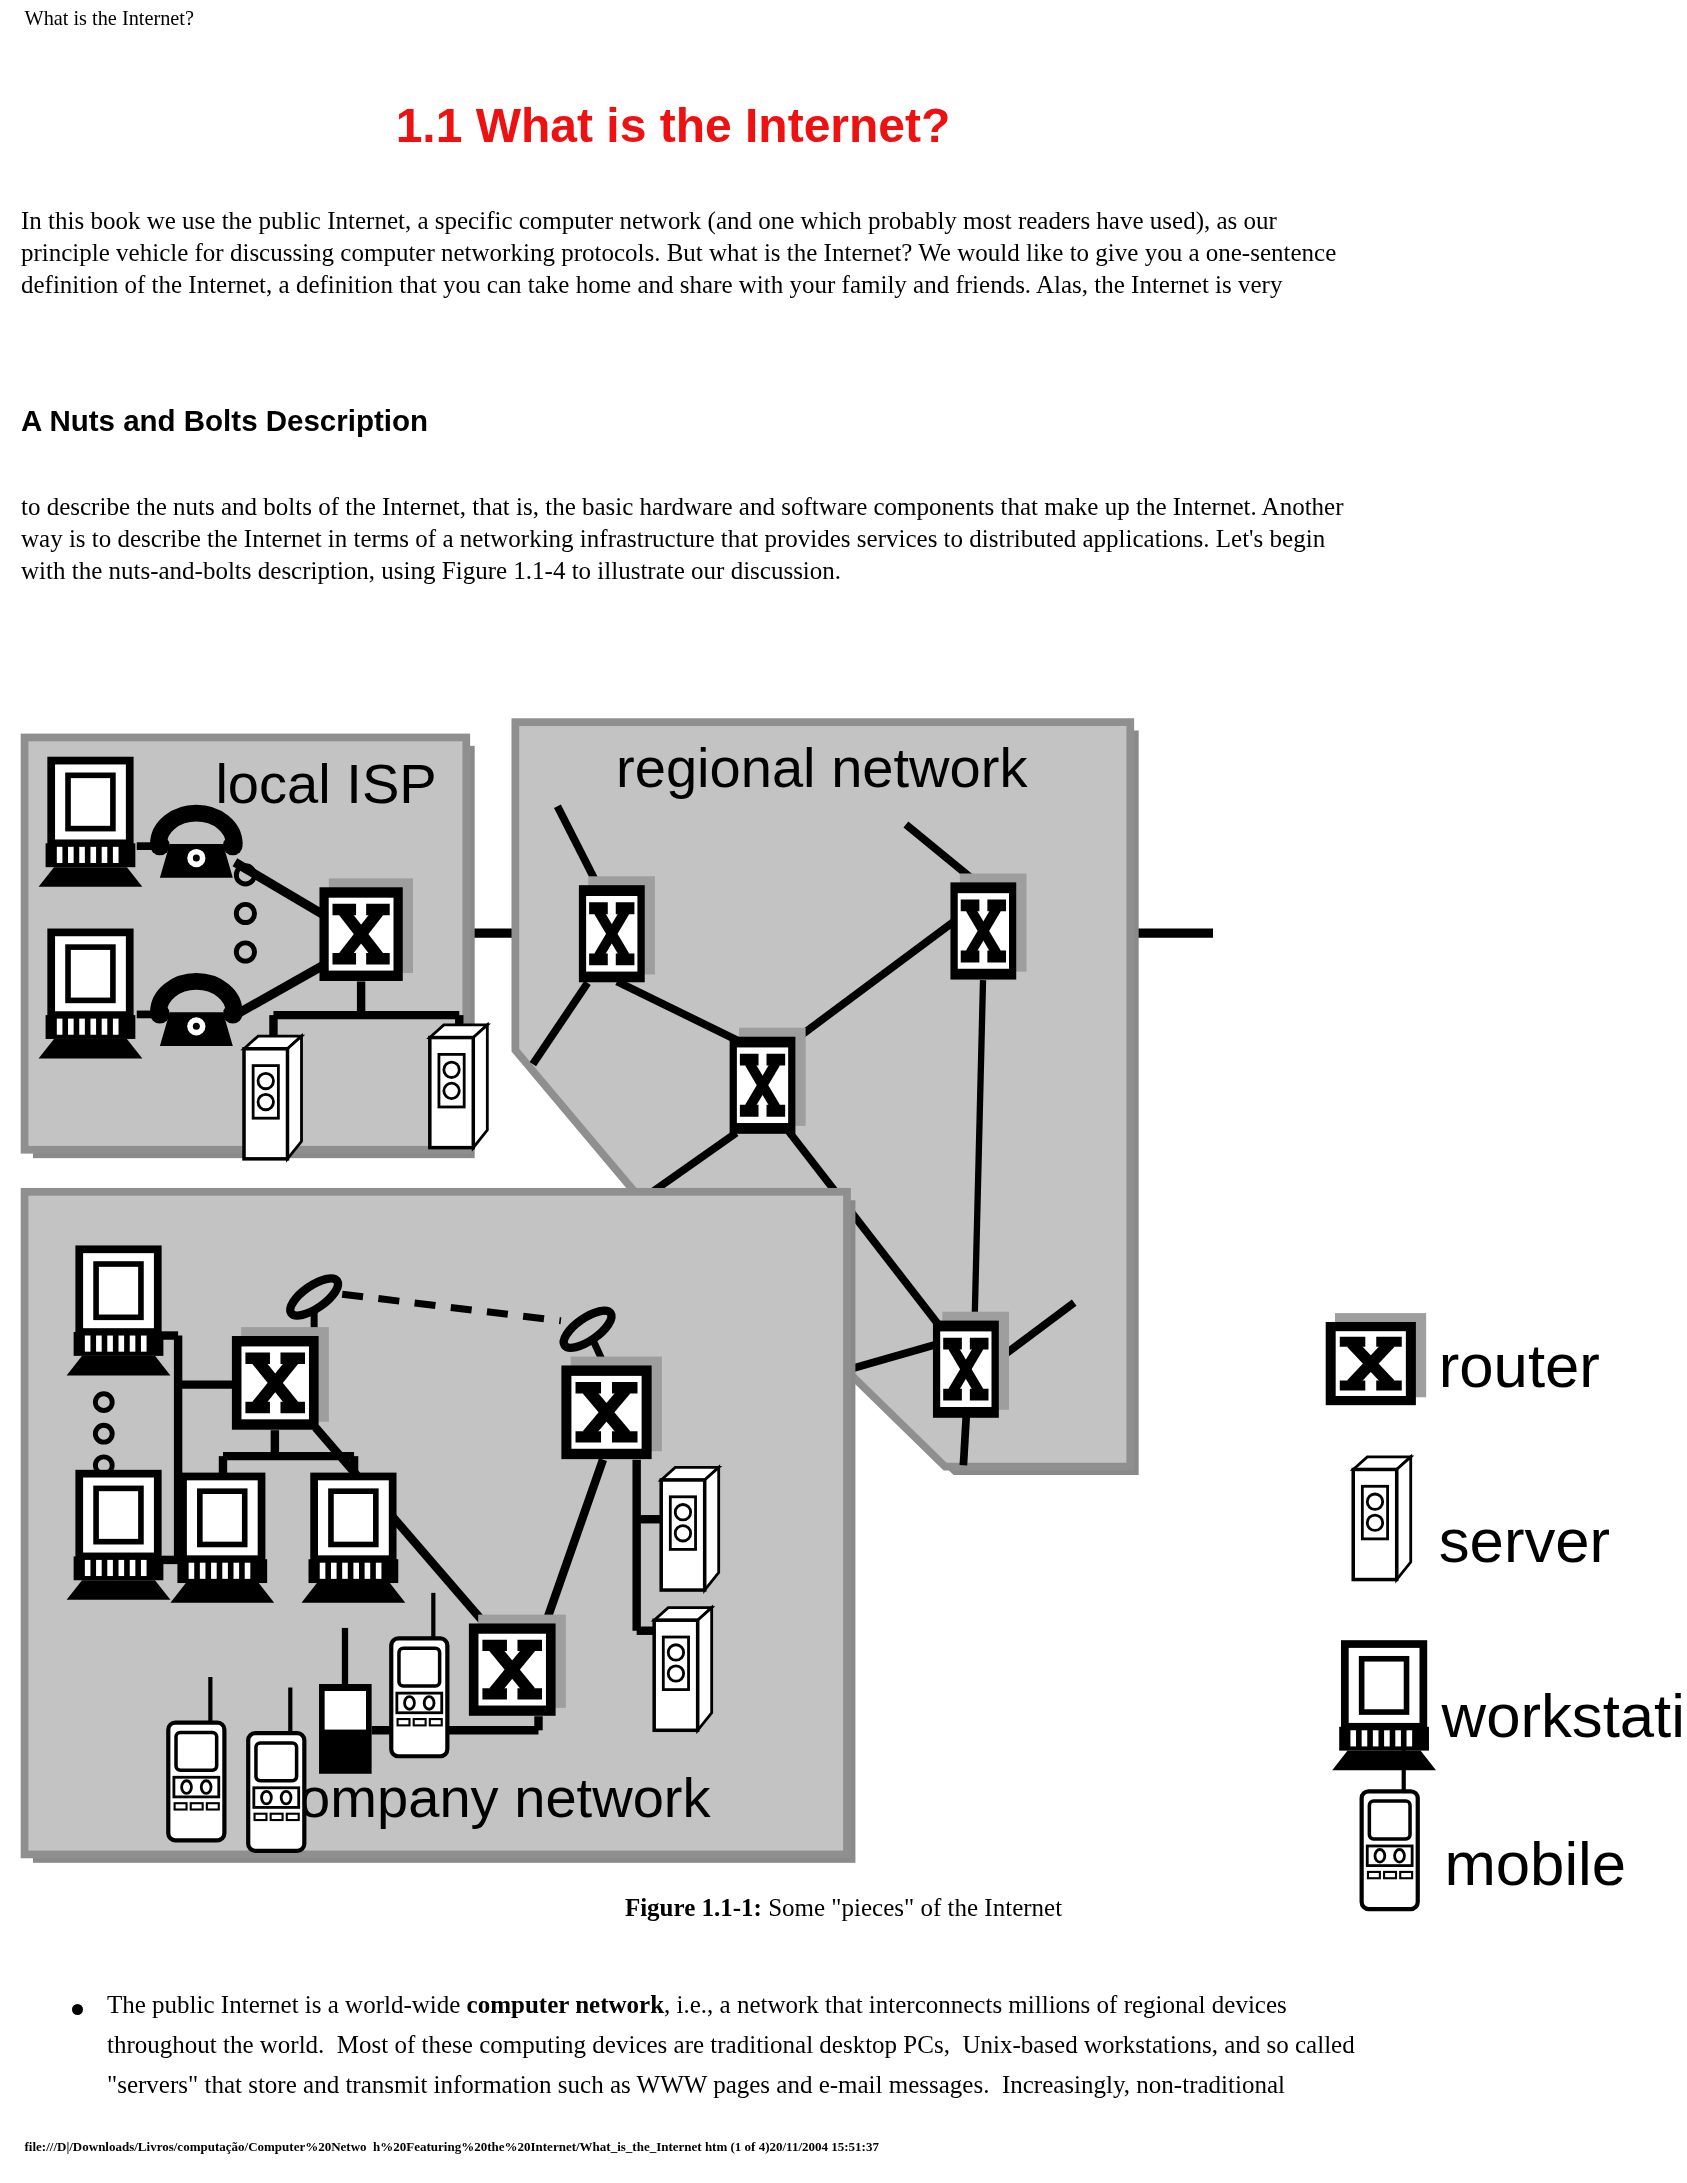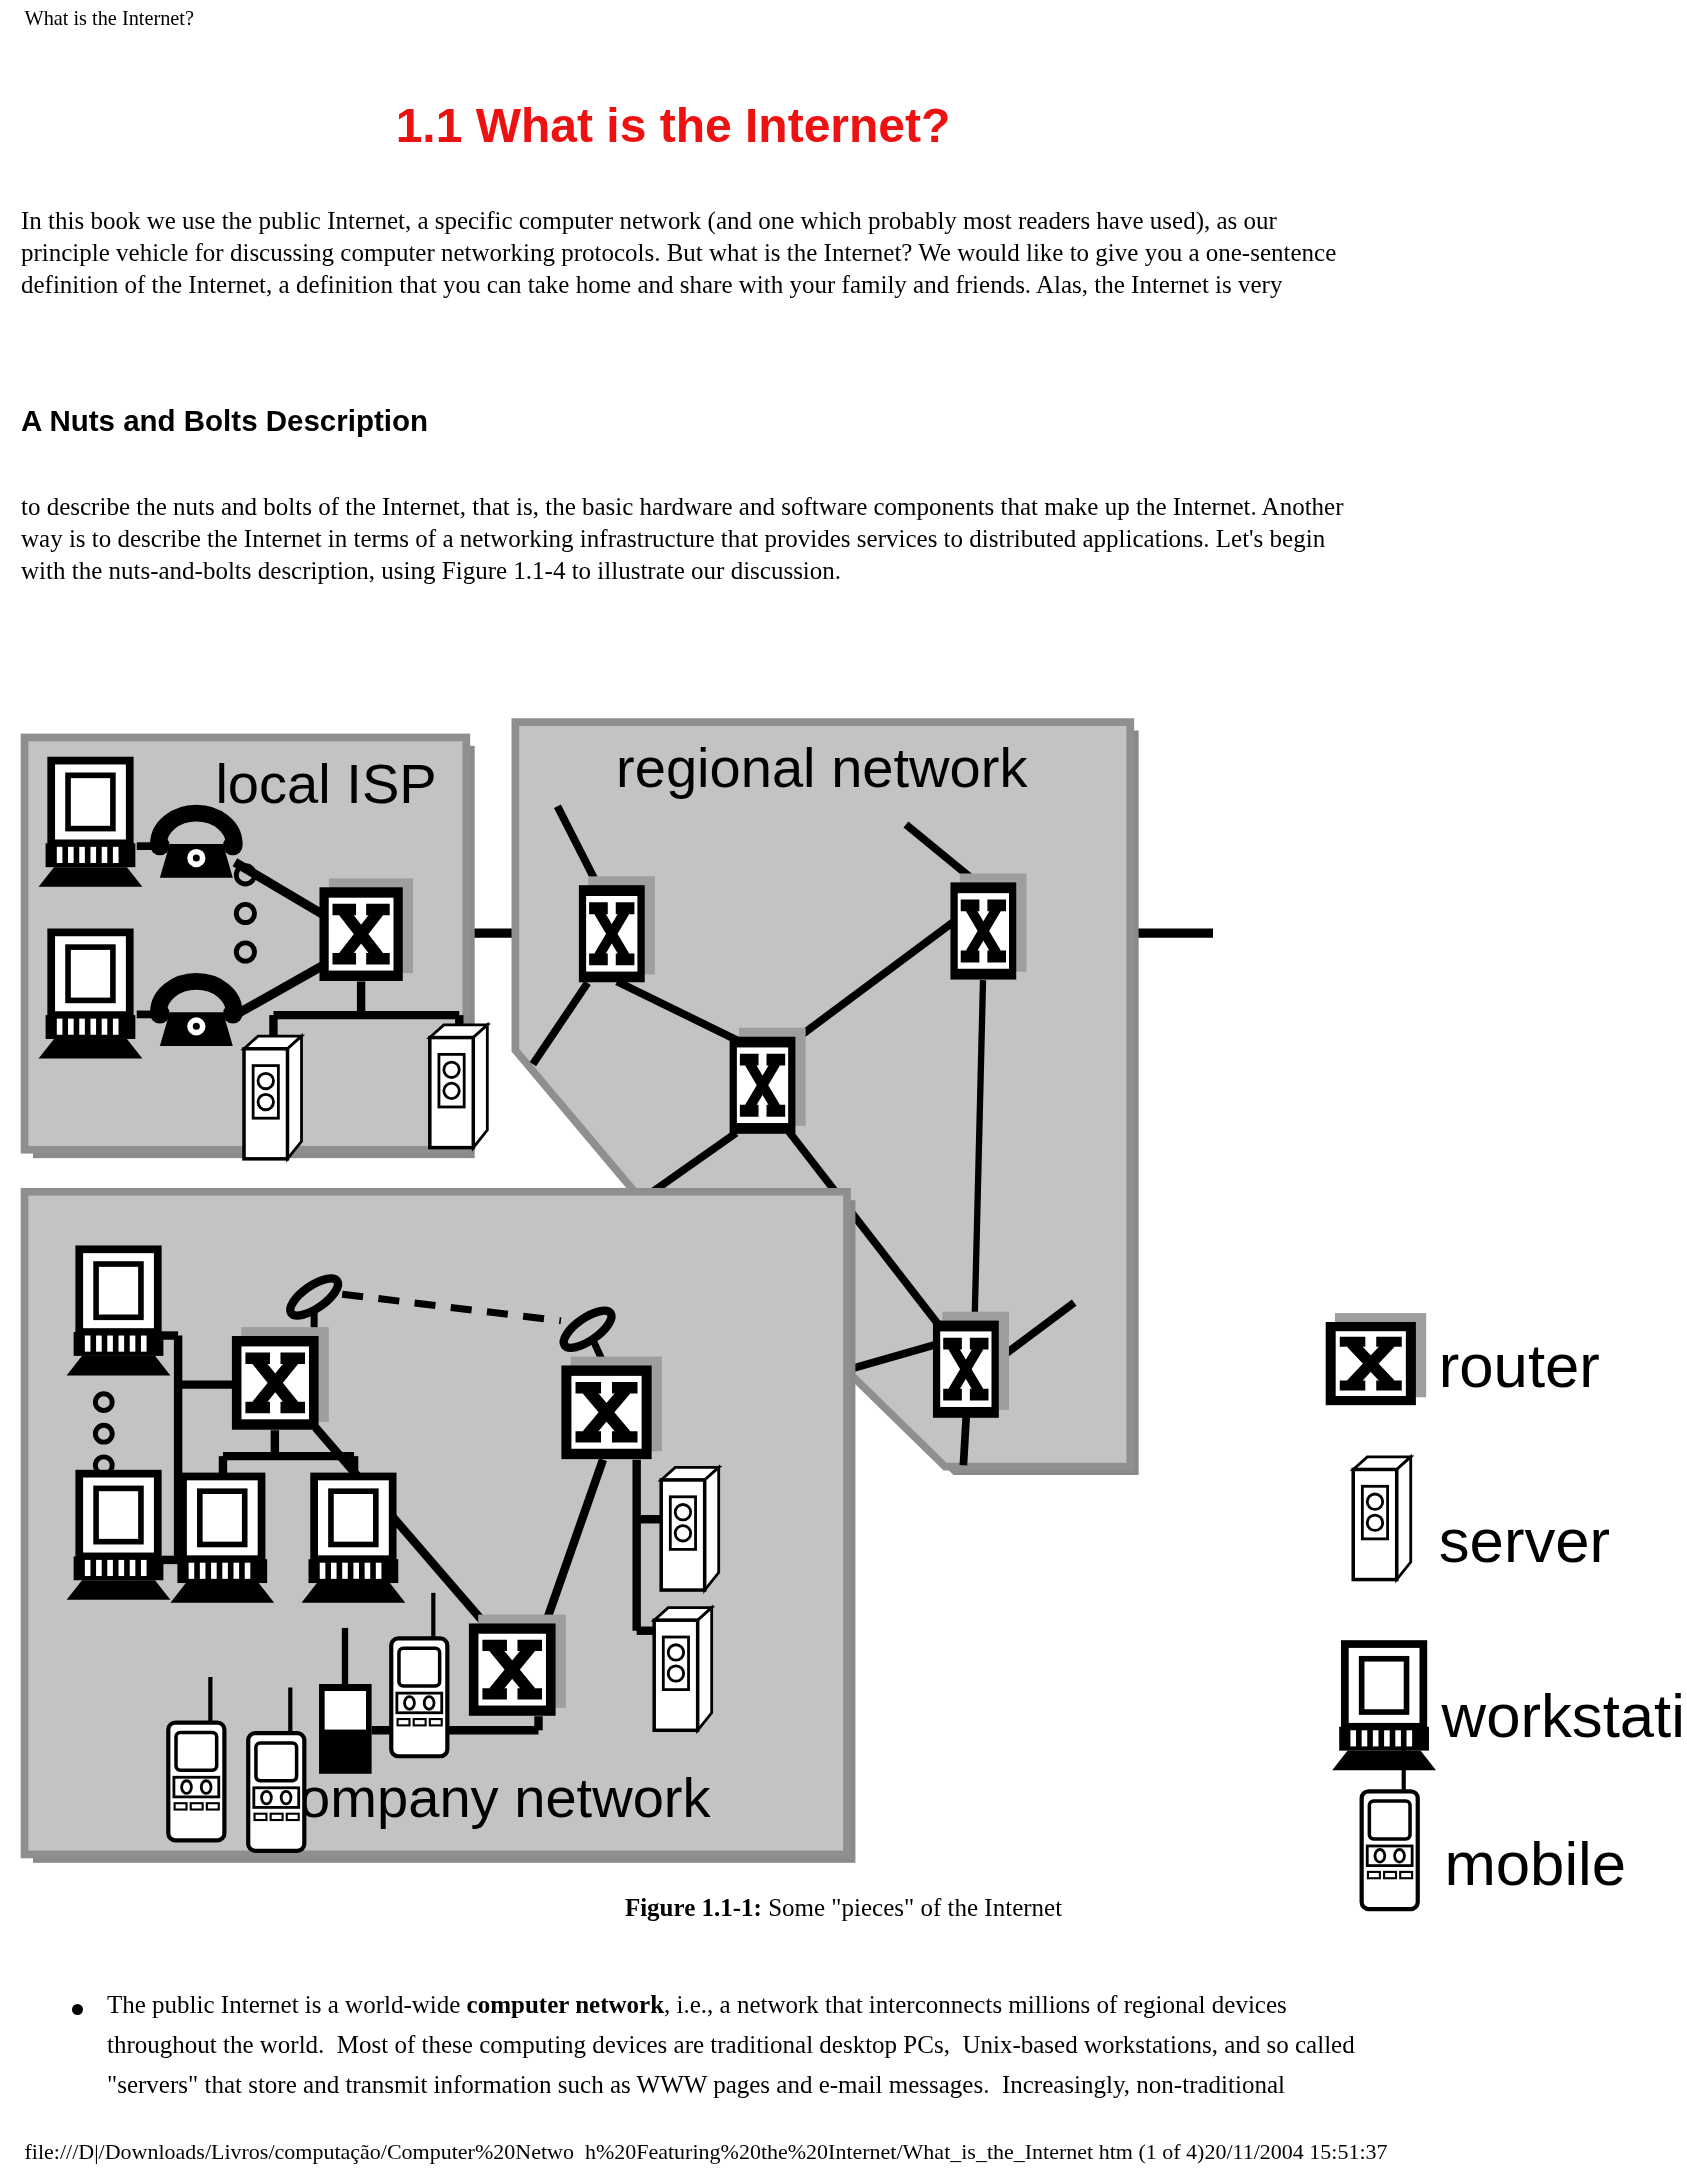--- a/index.html
+++ b/index.html
@@ -10,21 +10,21 @@
   .line{white-space:pre;display:block;}
   #header-line{left:24.5px;top:7px;font-size:20.3px;}
   #page-title{left:0;top:98px;width:1346px;text-align:center;font-size:48px;font-weight:bold;color:#ee1111;}
   #para1{left:21px;top:205px;font-size:25px;line-height:32px;}
   #section-heading{left:21px;top:404px;font-size:29.5px;font-weight:bold;}
   #para2{left:21px;top:491px;font-size:25px;line-height:32px;}
   #figure-wrap{left:0;top:701px;width:1687px;height:1220px;}
   #caption{left:0;top:1894px;width:1687px;text-align:center;font-size:25px;}
   #bullet-dot{left:72px;top:2004px;width:11.2px;height:11.2px;border-radius:50%;background:#000;}
   #bullet-text{left:107px;top:1985px;font-size:25px;line-height:40px;}
-  #footer{left:24.5px;top:2139px;font-size:22px;white-space:pre;}
+  #footer{left:24.5px;top:2139px;font-size:13px;white-space:pre;font-weight:bold;}
   svg text{font-family:"Liberation Sans",sans-serif;fill:#000;}
 </style>
 </head>
 <body>
 
 <div id="header-line" class="abs serif">What is the Internet?</div>
 
 <div id="page-title" class="abs sans" style="color: rgb(238, 17, 17);">1.1 What is the Internet?</div>
 
 <div id="para1" class="abs serif">

